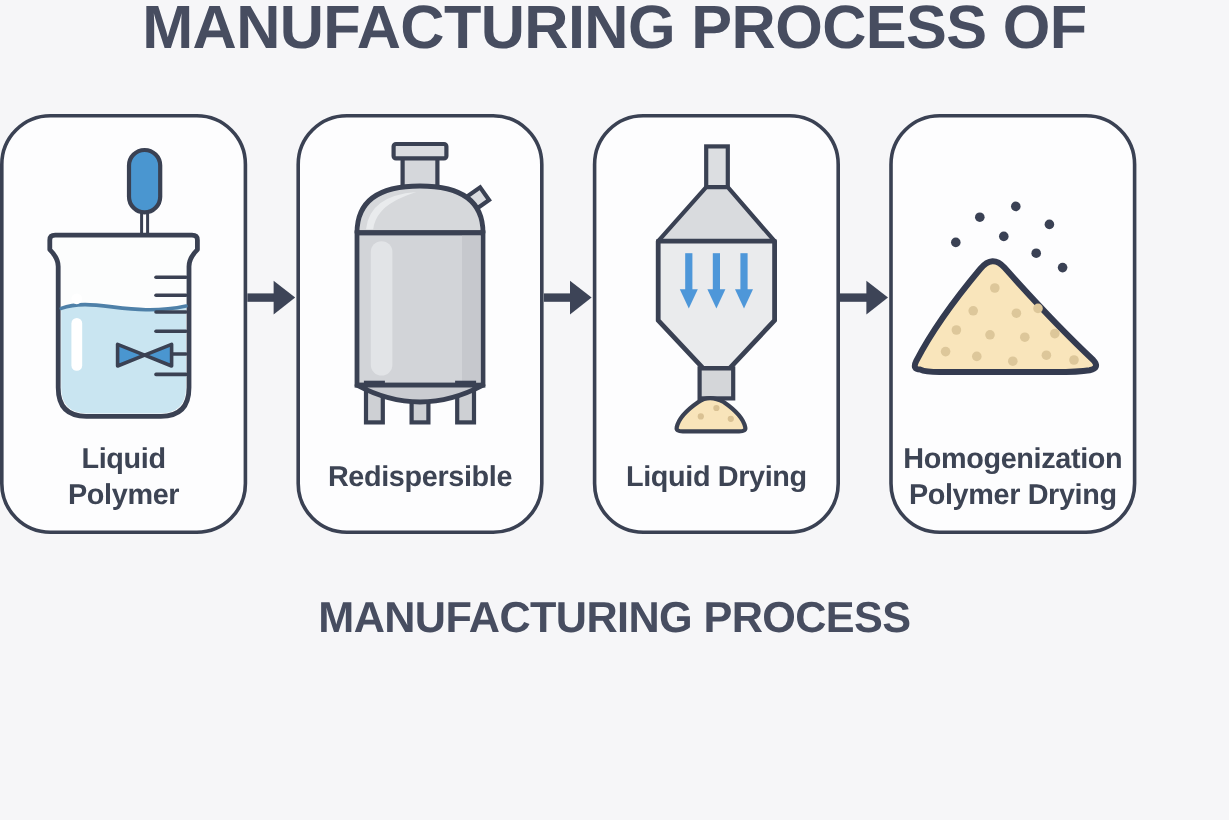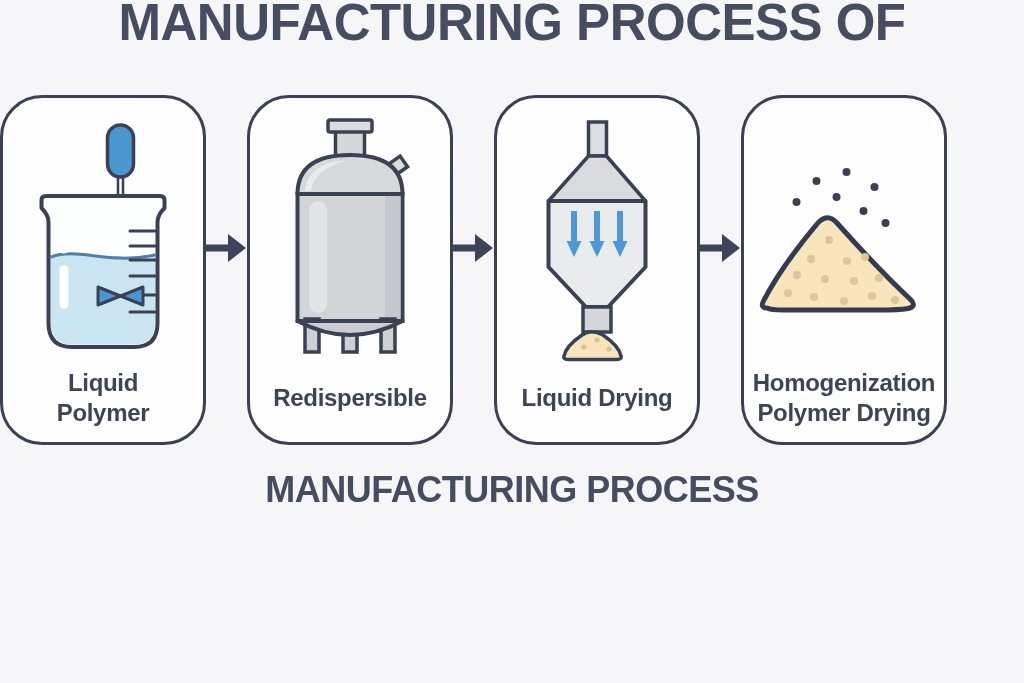--- a/index.html
+++ b/index.html
@@ -17,21 +17,21 @@
     text-align:center;
     font-size:51px;
     line-height:46px;
     font-weight:bold;
     letter-spacing:-0.5px;
     color:#474d60;
   }
   .page-title span { display:block; }
 
   .footer-title {
-    margin-top:24px;
+    margin-top:49px;
     text-align:center;
     font-size:36px;
     font-weight:bold;
     letter-spacing:-0.5px;
     color:#474d60;
   }
 
   
   .flow-row {
     margin-top:49px;

